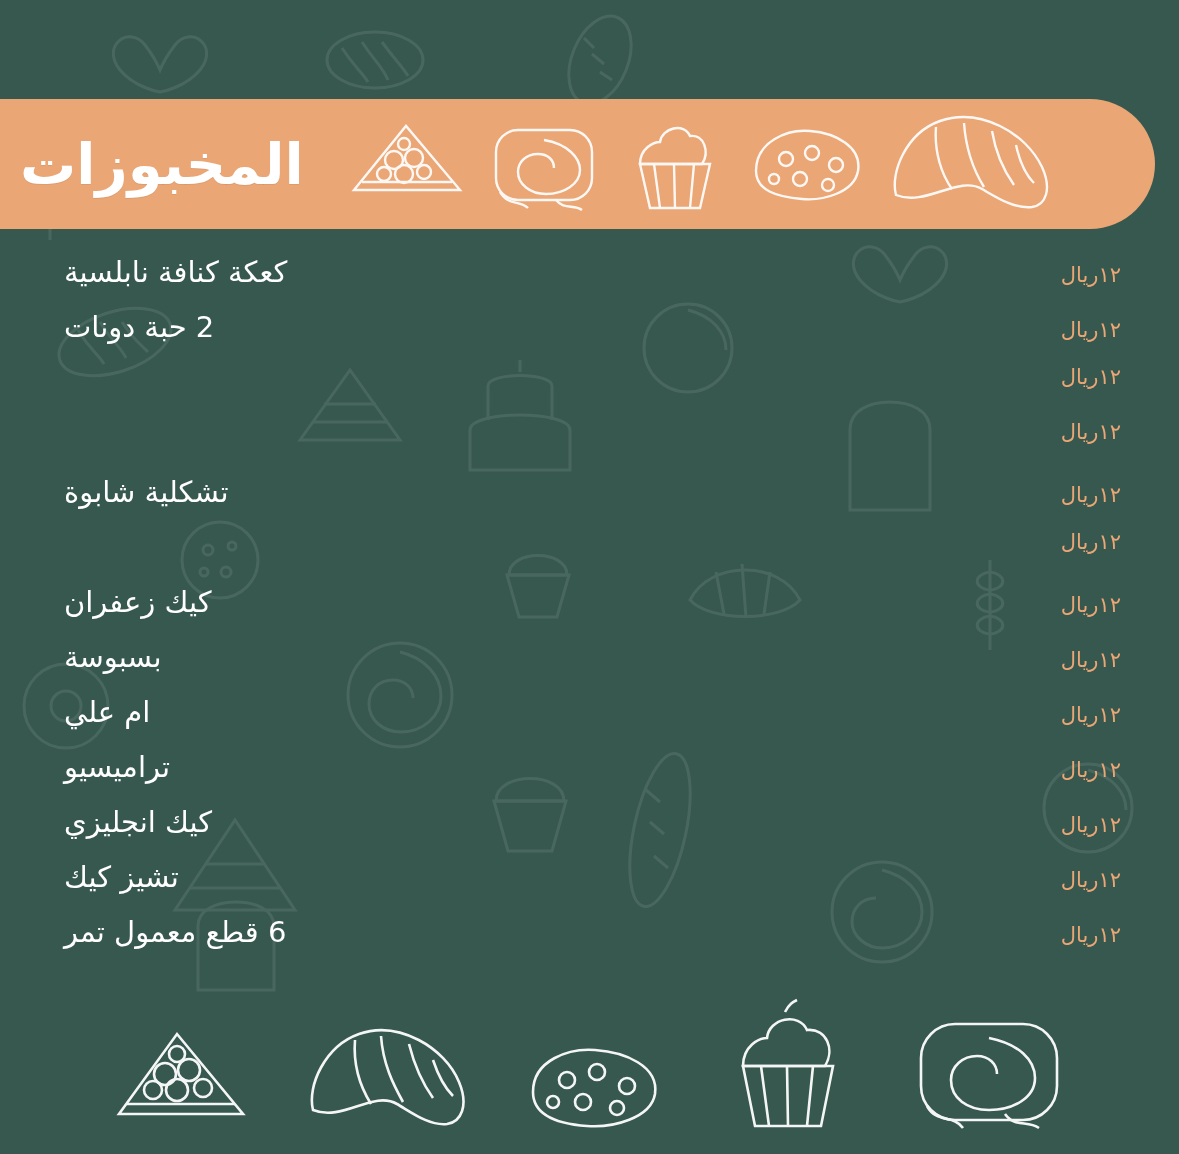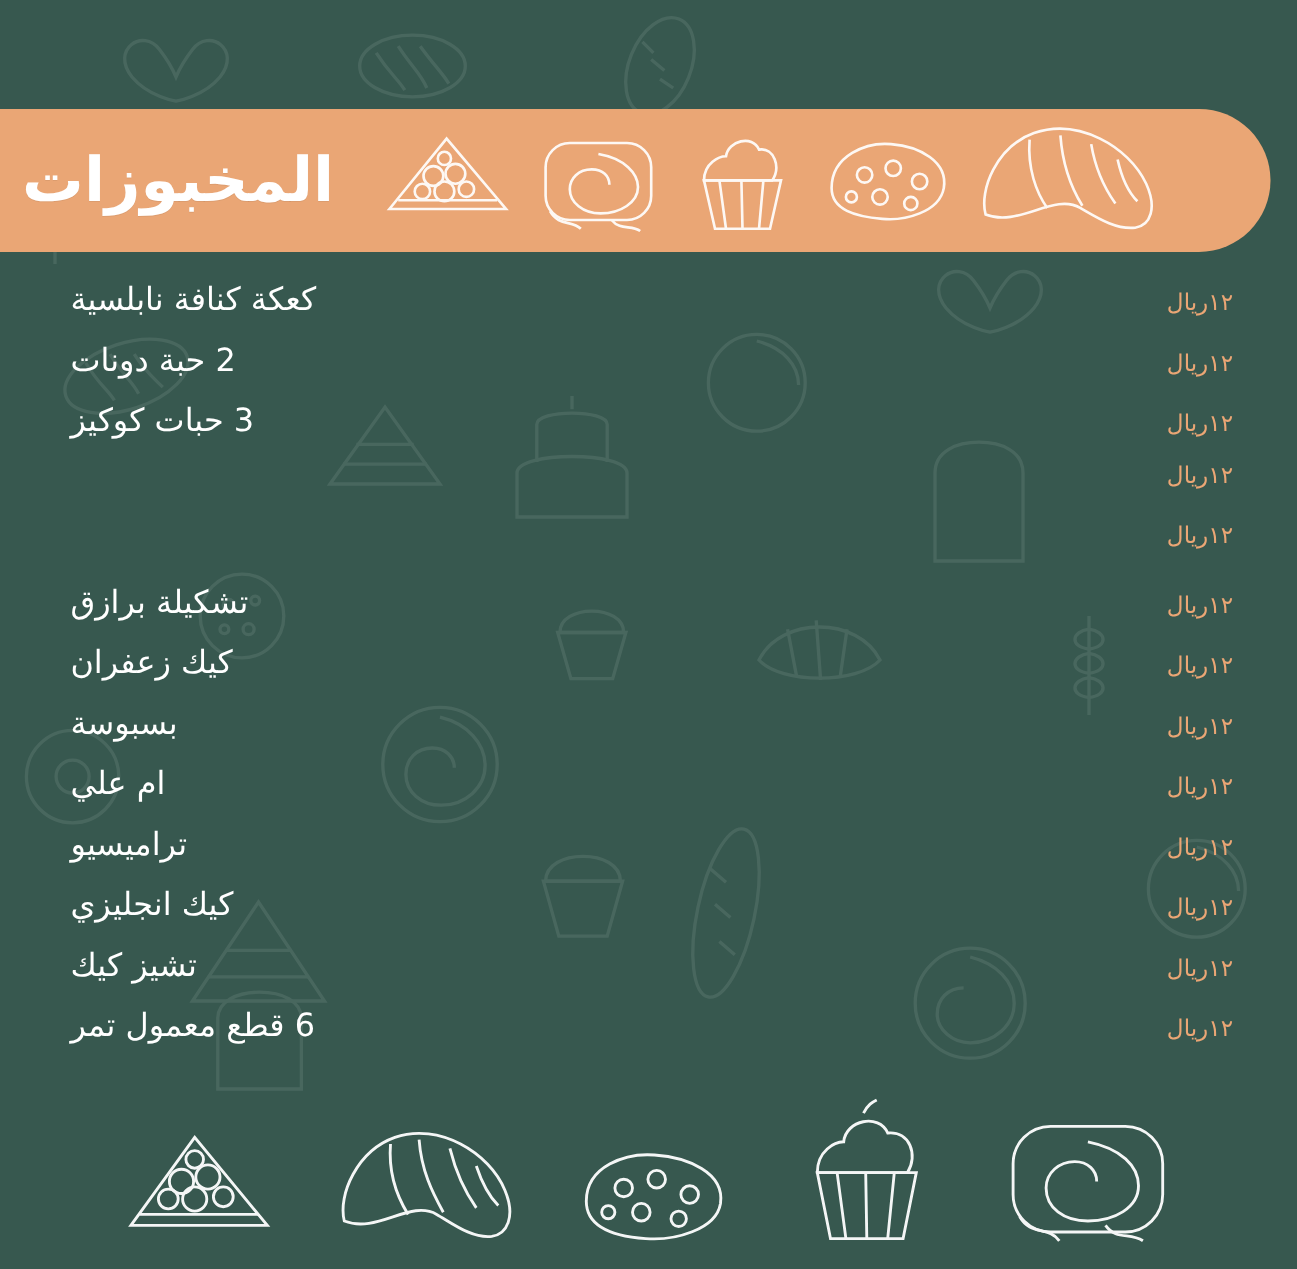--- a/index.html
+++ b/index.html
@@ -302,31 +302,30 @@
   <div class="menu-row">
     <span class="item-price">١٢ريال</span>
     <span class="item-name">كعكة كنافة نابلسية</span>
   </div>
   <div class="menu-row">
     <span class="item-price">١٢ريال</span>
     <span class="item-name">2 حبة دونات</span>
   </div>
   <div class="menu-row">
     <span class="item-price">١٢ريال</span>
-    <span class="item-name">3 حبات كوكيز</span>
-  </div>
-  <div class="menu-row">
-    <span class="item-price">١٢ريال</span>
-  </div>
-  <div class="menu-row">
-    <span class="item-price">١٢ريال</span>
-  </div>
-  <div class="menu-row">
-    <span class="item-price">١٢ريال</span>
-    <span class="item-name">تشكيلة برازق</span>
+  </div>
+  <div class="menu-row">
+    <span class="item-price">١٢ريال</span>
+  </div>
+  <div class="menu-row">
+    <span class="item-price">١٢ريال</span>
+    <span class="item-name">تشكلية شابوة</span>
+  </div>
+  <div class="menu-row">
+    <span class="item-price">١٢ريال</span>
   </div>
   <div class="menu-row">
     <span class="item-price">١٢ريال</span>
     <span class="item-name">كيك زعفران</span>
   </div>
   <div class="menu-row">
     <span class="item-price">١٢ريال</span>
     <span class="item-name">بسبوسة</span>
   </div>
   <div class="menu-row">

